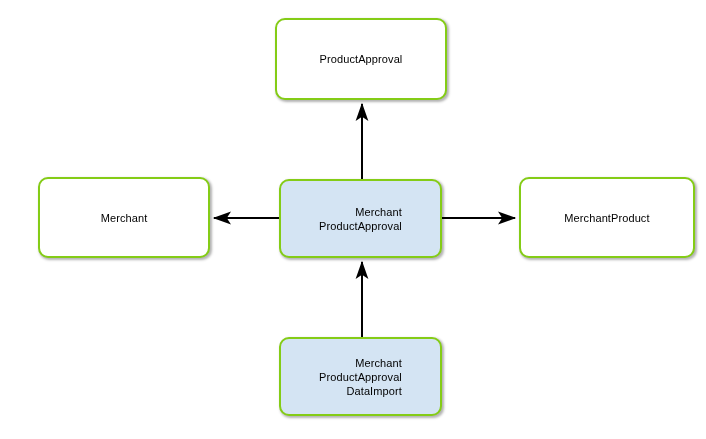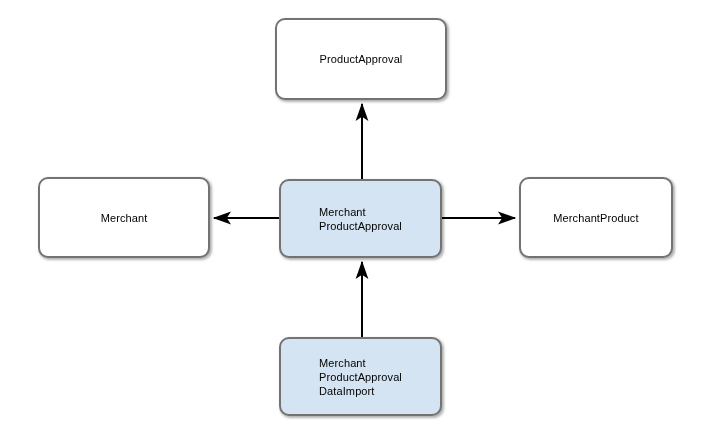--- a/index.html
+++ b/index.html
@@ -24,27 +24,27 @@
     position: absolute;
     left: 0;
     top: 0;
     width: 706px;
     height: 439px;
     pointer-events: none;
   }
   .node {
     position: absolute;
     box-sizing: border-box;
-    border: 2px solid #737373;
+    border: 2px solid #84cc16;
     border-radius: 10px;
     background: #ffffff;
     display: flex;
     align-items: center;
     justify-content: center;
-    text-align: left;
+    text-align: right;
     box-shadow: 1.5px 1.5px 2.5px rgba(0,0,0,0.30);
     z-index: 2;
   }
   .node.filled {
     background: #d4e4f3;
   }
   .node-label {
     font-family: "Liberation Sans", sans-serif;
     font-size: 11px;
     line-height: 14px;
@@ -56,21 +56,21 @@
   #node-product-approval {
     left: 275px; top: 18px; width: 172px; height: 82px;
   }
   #node-merchant {
     left: 38px; top: 177px; width: 172px; height: 81px;
   }
   #node-merchant-product-approval {
     left: 279px; top: 179px; width: 163px; height: 79px;
   }
   #node-merchant-product {
-    left: 519px; top: 177px; width: 154px; height: 81px;
+    left: 519px; top: 177px; width: 176px; height: 81px;
   }
   #node-merchant-product-approval-data-import {
     left: 279px; top: 337px; width: 163px; height: 79px;
   }
 </style>
 </head>
 <body>
 
 <div id="diagram-canvas">
 

